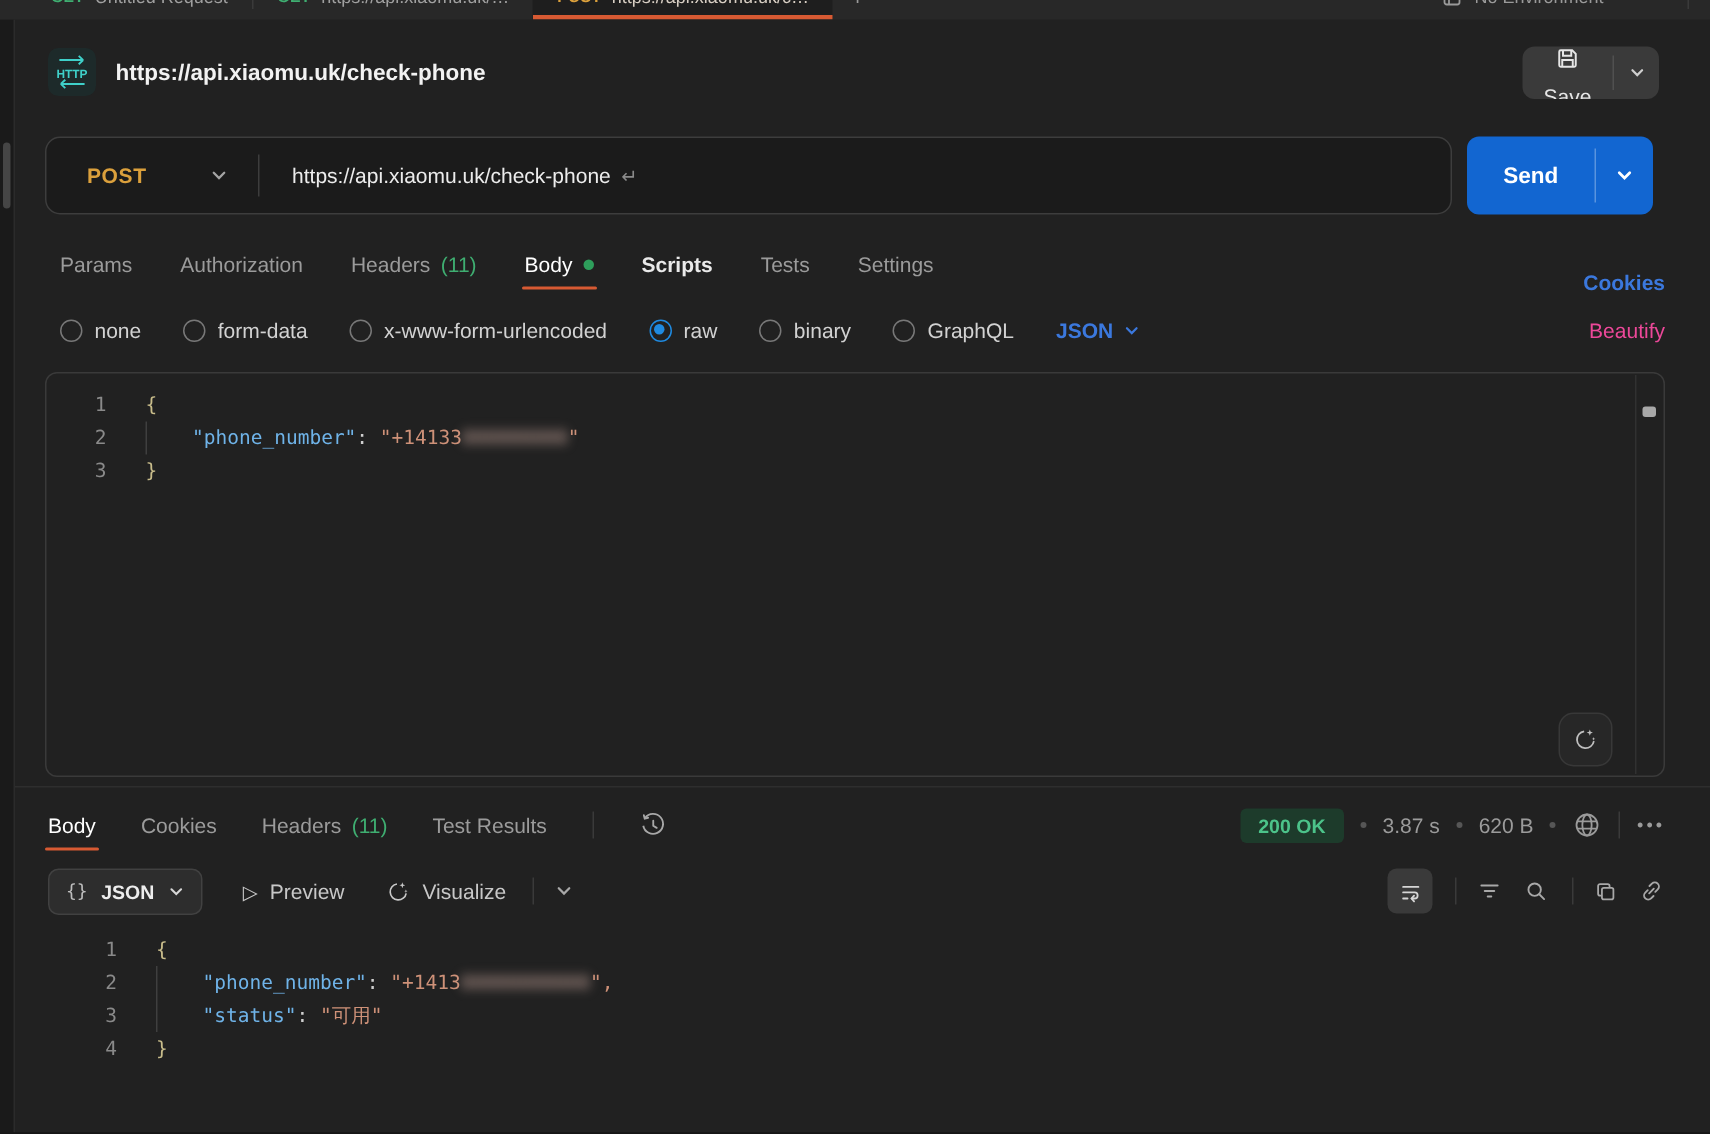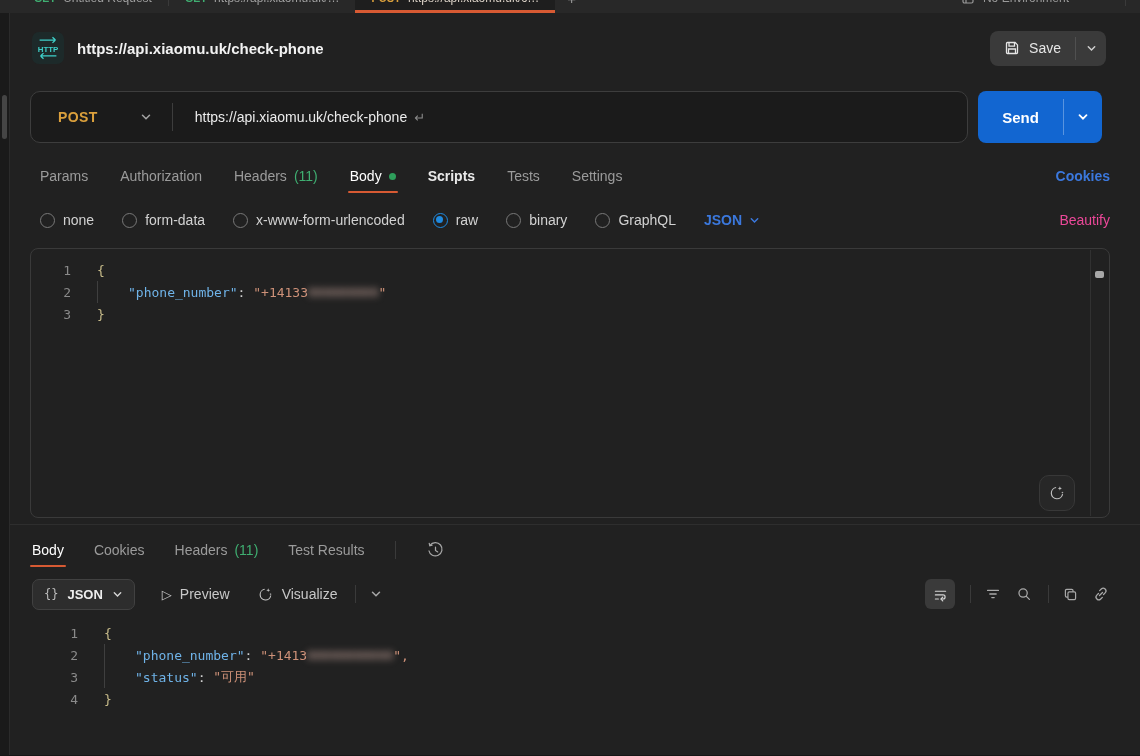--- a/index.html
+++ b/index.html
@@ -26,38 +26,38 @@
 
   
   .left-strip { position:absolute; top:13px; left:0; bottom:0; width:10px; background:#1a1a1a; border-right:1px solid #2b2b2b; z-index:4; }
   .left-strip .pill { position:absolute; top:82px; left:2px; width:5px; height:44px; border-radius:3px; background:#454545; }
 
   
   .req-header { position:absolute; top:13px; left:10px; right:0; height:70px; display:flex; align-items:center; padding:0 34px 0 22px; }
   .http-badge { width:32px; height:32px; border-radius:7px; background:#1d2a2a; display:flex; align-items:center; justify-content:center; margin-right:13px; }
   .req-title { font-size:15px; font-weight:700; color:#f2f2f2; }
   .save-split { margin-left:auto; height:35px; background:#3a3a3a; border-radius:8px; display:flex; align-items:stretch; overflow:hidden; }
-  .save-main { display:flex; align-items:center; gap:9px; padding:0 14px; color:#e6e6e6; font-size:14px; cursor:pointer; }
+  .save-main { display:flex; align-items:center; gap:9px; padding:0 14px; color:#e6e6e6; font-size:14px; cursor:pointer;flex-direction:column; }
   .save-div { width:1px; background:#505050; margin:6px 0; }
   .save-chev { width:30px; display:flex; align-items:center; justify-content:center; color:#cfcfcf; cursor:pointer; }
 
   
   .url-bar { position:absolute; top:91px; left:30px; width:938px; height:52px; background:#1b1b1b; border:1px solid #3d3d3d; border-radius:10px; display:flex; align-items:center; }
   .url-method { color:#dba03c; font-weight:700; font-size:14px; letter-spacing:.4px; padding-left:27px; }
   .url-method-chev { color:#a5a5a5; margin-left:42px; }
   .url-div { width:1px; height:28px; background:#3d3d3d; margin-left:20px; }
   .url-text { margin-left:22px; font-size:14px; color:#ececec; }
   .url-enter { color:#8a8a8a; font-size:13px; margin-left:7px; }
   .send-split { position:absolute; top:91px; right:38px; width:124px; height:52px; background:#1266d1; border-radius:8px; display:flex; align-items:stretch; overflow:hidden; }
   .send-main { flex:1; display:flex; align-items:center; justify-content:center; color:#fff; font-weight:700; font-size:15px; cursor:pointer; }
   .send-div { width:1px; background:rgba(255,255,255,.3); margin:8px 0; }
   .send-chev { width:38px; display:flex; align-items:center; justify-content:center; color:#fff; cursor:pointer; }
 
   
-  .req-tabs { position:absolute; top:156px; left:40px; right:30px; height:40px; display:flex; align-items:center; gap:32px; font-size:14px; color:#9b9b9b; }
+  .req-tabs { position:absolute; top:156px; left:40px; right:30px; height:40px; display:flex; align-items:flex-end; gap:32px; font-size:14px; color:#9b9b9b; }
   .rtab { position:relative; height:100%; display:flex; align-items:center; gap:7px; cursor:pointer; }
   .rtab .count { color:#3fae71; }
   .rtab.active { color:#ffffff; font-weight:500; }
   .rtab.bright { color:#eaeaea; font-weight:700; }
   .rtab .g-dot { width:7px; height:7px; border-radius:50%; background:#2e9e5b; }
   .rtab .underline { position:absolute; left:-2px; right:-2px; bottom:3px; height:2px; background:#d75a33; border-radius:1px; }
   .cookies-link { margin-left:auto; color:#3b78dd; font-weight:600; cursor:pointer; }
 
   
   .radio-row { position:absolute; top:202px; left:40px; right:30px; height:36px; display:flex; align-items:center; gap:28px; font-size:14px; color:#d2d2d2; }
@@ -308,20 +308,37 @@
         <span>Test Results</span>
       </div>
     <div class="resp-div"></div>
     <div class="hist-icon">
       <svg width="19" height="19" viewBox="0 0 20 20" fill="none" stroke="currentColor" stroke-width="1.3">
           <path d="M4.2 4.6A7 7 0 1 1 3 10"></path>
           <path d="M3.4 2.6l.6 2.4 2.4-.6" stroke-linecap="round"></path>
           <path d="M10 6.5V10l2.4 1.5" stroke-linecap="round"></path>
         </svg>
     </div>
+    <div class="resp-status">
+      <span class="status-pill">200 OK</span>
+      <span class="sep-dot"></span>
+      <span class="meta-txt">3.87 s</span>
+      <span class="sep-dot"></span>
+      <span class="meta-txt">620 B</span>
+      <span class="sep-dot"></span>
+      <span class="globe">
+        <svg width="20" height="20" viewBox="0 0 20 20" fill="none" stroke="currentColor" stroke-width="1.2">
+            <circle cx="10" cy="10" r="7"></circle>
+            <ellipse cx="10" cy="10" rx="3.1" ry="7"></ellipse>
+            <path d="M3.4 7.6h13.2M3.4 12.4h13.2"></path>
+          </svg>
+      </span>
+      <span class="resp-div"></span>
+      <span class="ellipsis">•••</span>
+    </div>
   </div>
 
   <div class="resp-toolbar">
     <div class="json-btn">
       <span class="braces">{}</span>
       <span class="fmt">JSON</span>
       <span>
           <svg width="11" height="11" viewBox="0 0 12 12" fill="none" stroke="currentColor" stroke-width="1.5" stroke-linecap="round">
             <path d="M2.5 4.2L6 7.7l3.5-3.5"></path>
           </svg>

